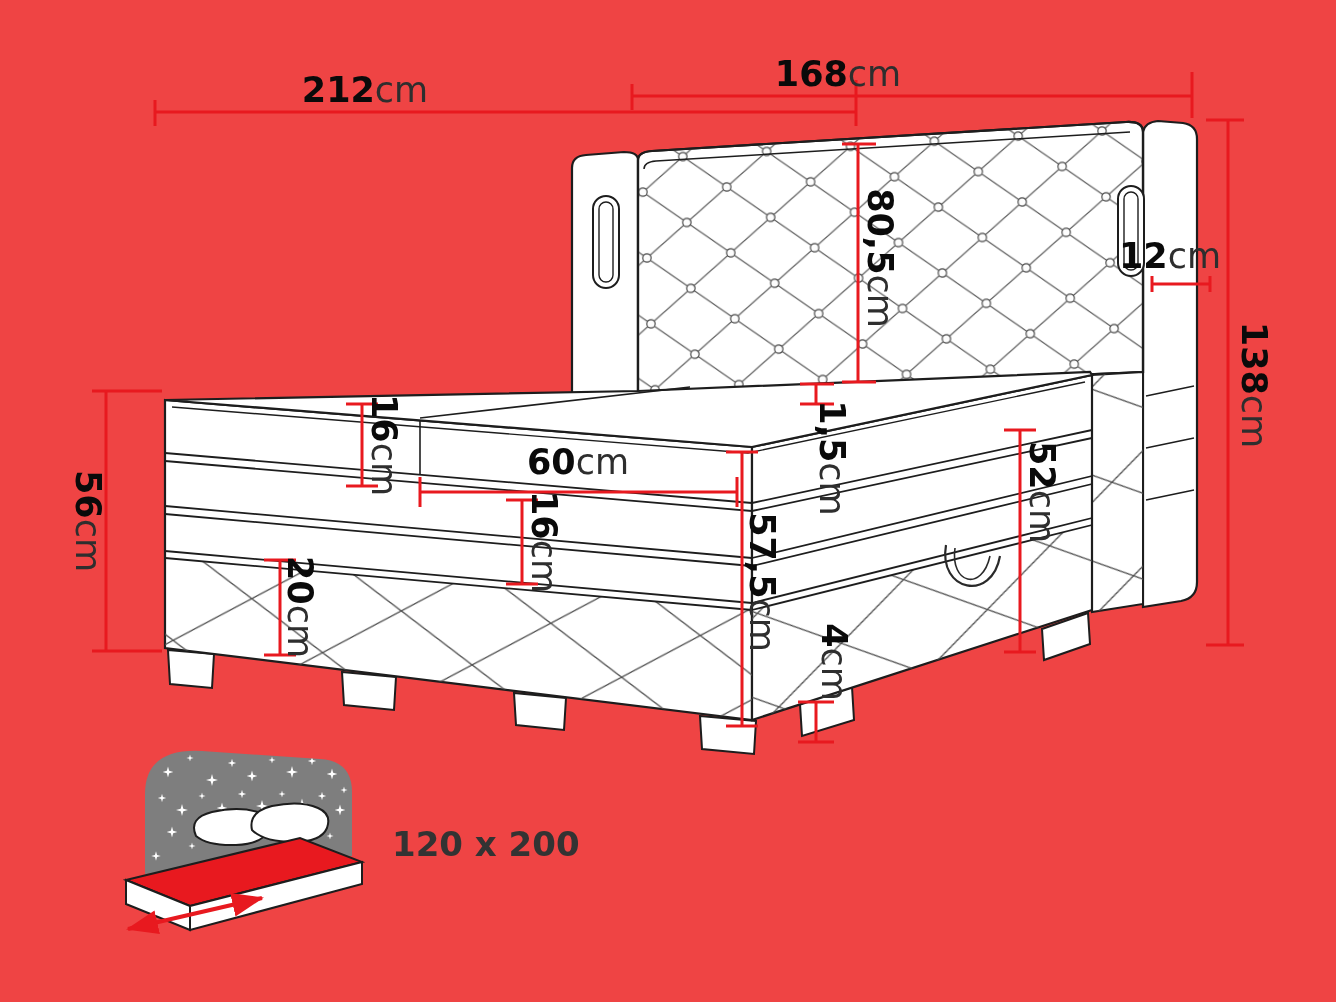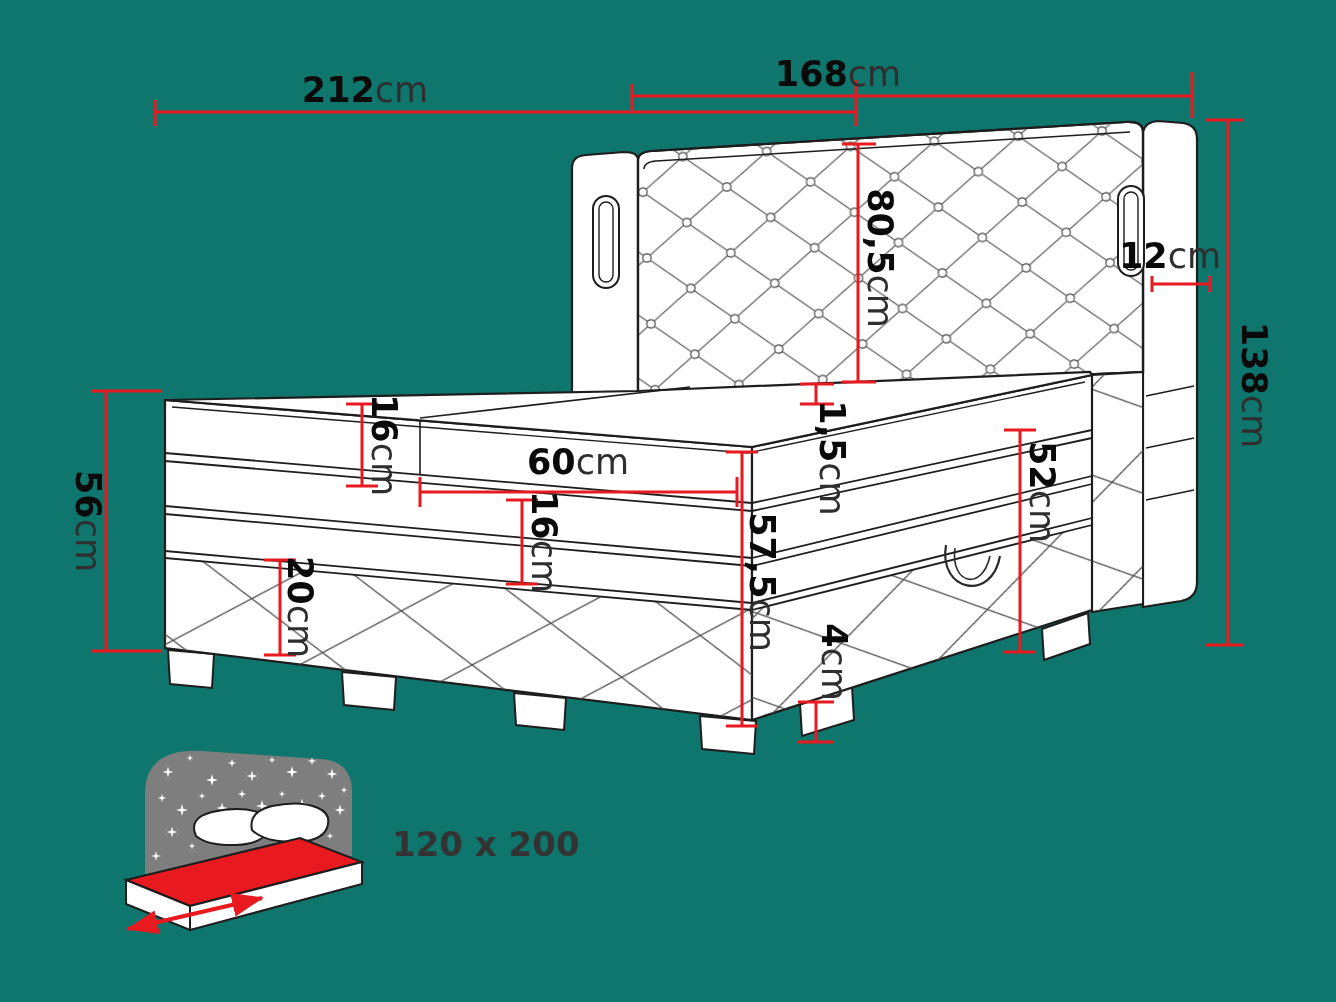--- a/index.html
+++ b/index.html
@@ -1,16 +1,16 @@
 <!DOCTYPE html>
 <html><head>
 <meta charset="utf-8">
 <style>
   html,body{margin:0;padding:0;background:#ffffff;}
-  .stage{position:relative;width:1336px;height:1002px;background:#0f766e;overflow:hidden;
+  .stage{position:relative;width:1336px;height:1002px;background:#ef4444;overflow:hidden;
          font-family:"Liberation Sans",sans-serif;}
   svg text{font-family:"DejaVu Sans","Liberation Sans",sans-serif;}
   .dim-v{font-size:35px;font-weight:700;fill:#0a0a0a;}
   .dim-u{font-size:35px;font-weight:400;fill:#2e2e2e;}
   .size-label{font-size:34px;font-weight:700;fill:#333333;}
 </style>
 </head>
 <body>
 
 <div class="stage">

